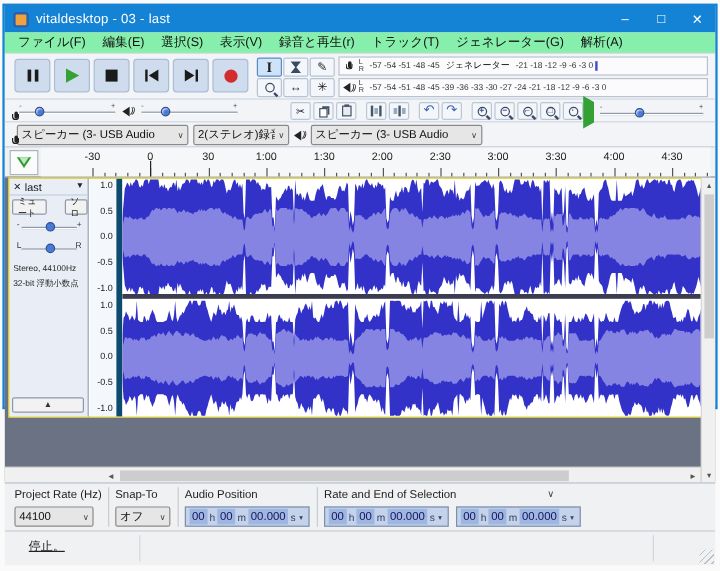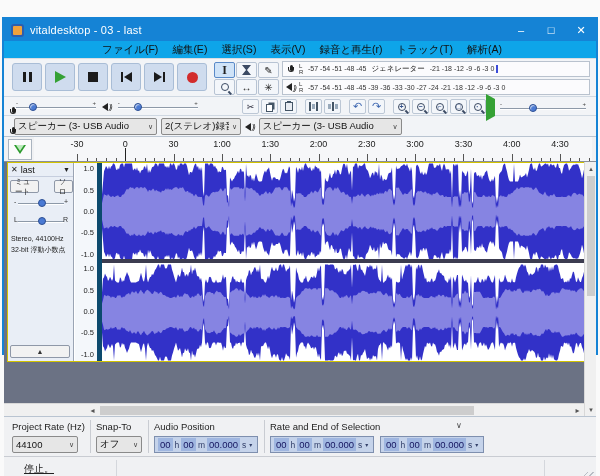--- a/index.html
+++ b/index.html
@@ -1,28 +1,28 @@
 <!DOCTYPE html>
 <html><head>
 <meta charset="utf-8">
 <style>
   * { margin:0; padding:0; box-sizing:border-box; }
   html,body { width:600px; height:476px; background:#fafafa; font-family:"Liberation Sans",sans-serif; overflow:hidden; }
   .stage { position:relative; width:600px; height:476px; }
-  .window { position:absolute; left:2px; top:3px; width:596px; height:338px; border:2px solid #1583d5; background:#f2f3f5;margin-top:14px; }
+  .window { position:absolute; left:2px; top:3px; width:596px; height:338px; border:2px solid #1583d5; background:#f2f3f5; }
 
   
   .titlebar { position:absolute; left:0; top:0; width:100%; height:22px; background:#1583d5; display:flex; align-items:center; color:#fff; }
   .app-icon { width:13px; height:13px; margin:0 6px 0 7px; border-radius:3px; background:#f0a23c; border:2px solid #2b5fb0; }
   .title-text { font-size:11px; letter-spacing:.2px; }
   .win-btns { margin-left:auto; display:flex; height:100%; }
   .win-btn { width:30px; height:100%; display:flex; align-items:center; justify-content:center; font-size:11px; color:#fff; }
 
   
-  .menubar { position:absolute; left:0; top:22px; width:100%; height:18px; background:#0ea5e9; border-bottom:1px solid #d9dde2; display:flex; align-items:center; padding-left:4px;justify-content:center; }
+  .menubar { position:absolute; left:0; top:22px; width:100%; height:18px; background:#86efac; border-bottom:1px solid #d9dde2; display:flex; align-items:center; padding-left:4px; }
   .menu-item { font-size:10.5px; color:#111; padding:0 7px; line-height:17px; white-space:nowrap; }
 
   
   .toolbars { position:absolute; left:0; top:40px; width:100%; height:78px; background:#f2f4f7; }
   .tb-row1 { position:absolute; left:0; top:0; width:100%; height:38px; border-bottom:1px solid #cfd8e2; }
   .tb-row2 { position:absolute; left:0; top:38px; width:100%; height:19px; border-bottom:1px solid #cfd8e2; }
   .tb-row3 { position:absolute; left:0; top:57px; width:100%; height:21px; border-bottom:1px solid #b9c4d1; }
 
   .transport { position:absolute; left:8px; top:4px; display:flex; gap:3px; }
   .t-btn { width:30px; height:28px; background:#cfdcee; border:1px solid #a9bdd6; border-radius:3px; display:flex; align-items:center; justify-content:center; }
@@ -156,20 +156,21 @@
       </span>
     </div>
 
     <div class="menubar" id="menubar">
         <span class="menu-item">ファイル(F)</span>
         <span class="menu-item">編集(E)</span>
         <span class="menu-item">選択(S)</span>
         <span class="menu-item">表示(V)</span>
         <span class="menu-item">録音と再生(r)</span>
         <span class="menu-item">トラック(T)</span>
+        <span class="menu-item">ジェネレーター(G)</span>
         <span class="menu-item">解析(A)</span>
       </div>
 
     <div class="toolbars">
       <div class="tb-row1">
         <div class="transport">
           <span class="t-btn">
               <span class="ico-pause">
                 <i></i>
                 <i></i>

